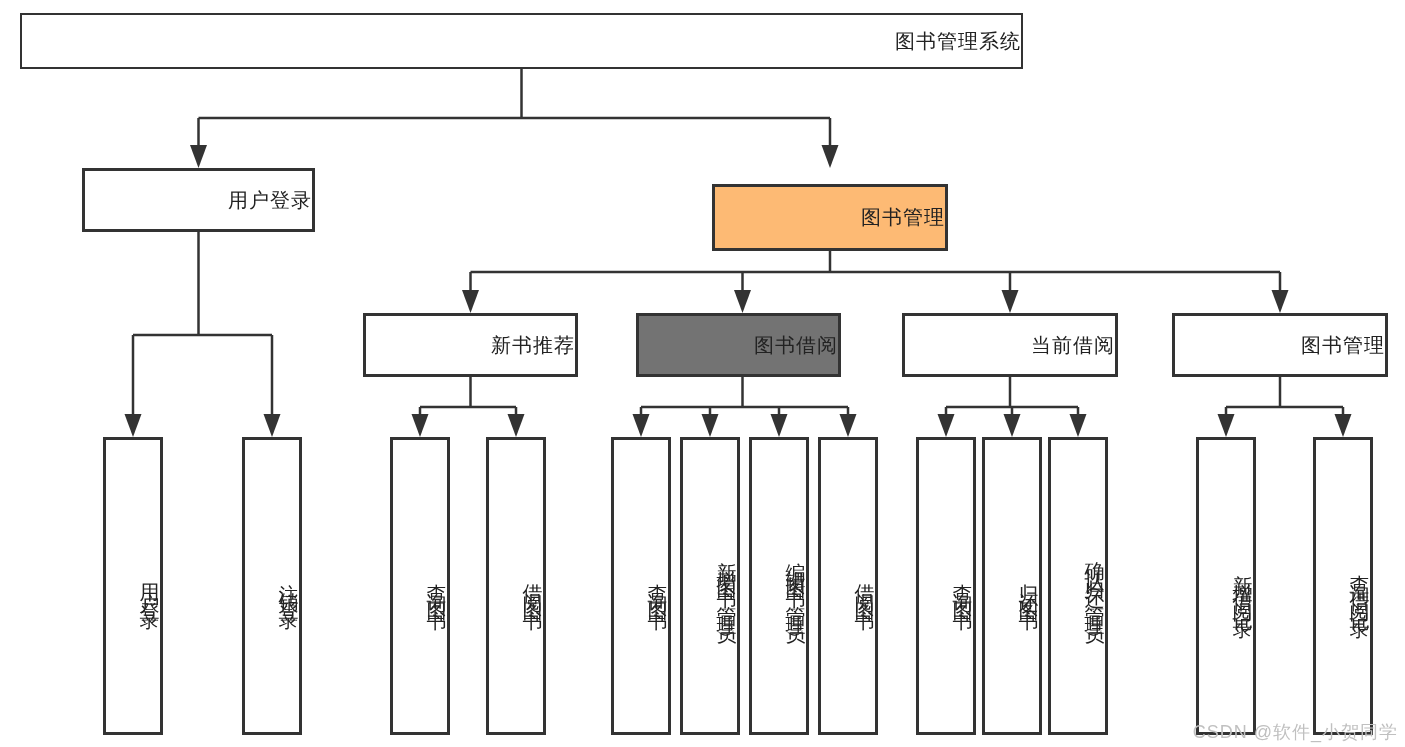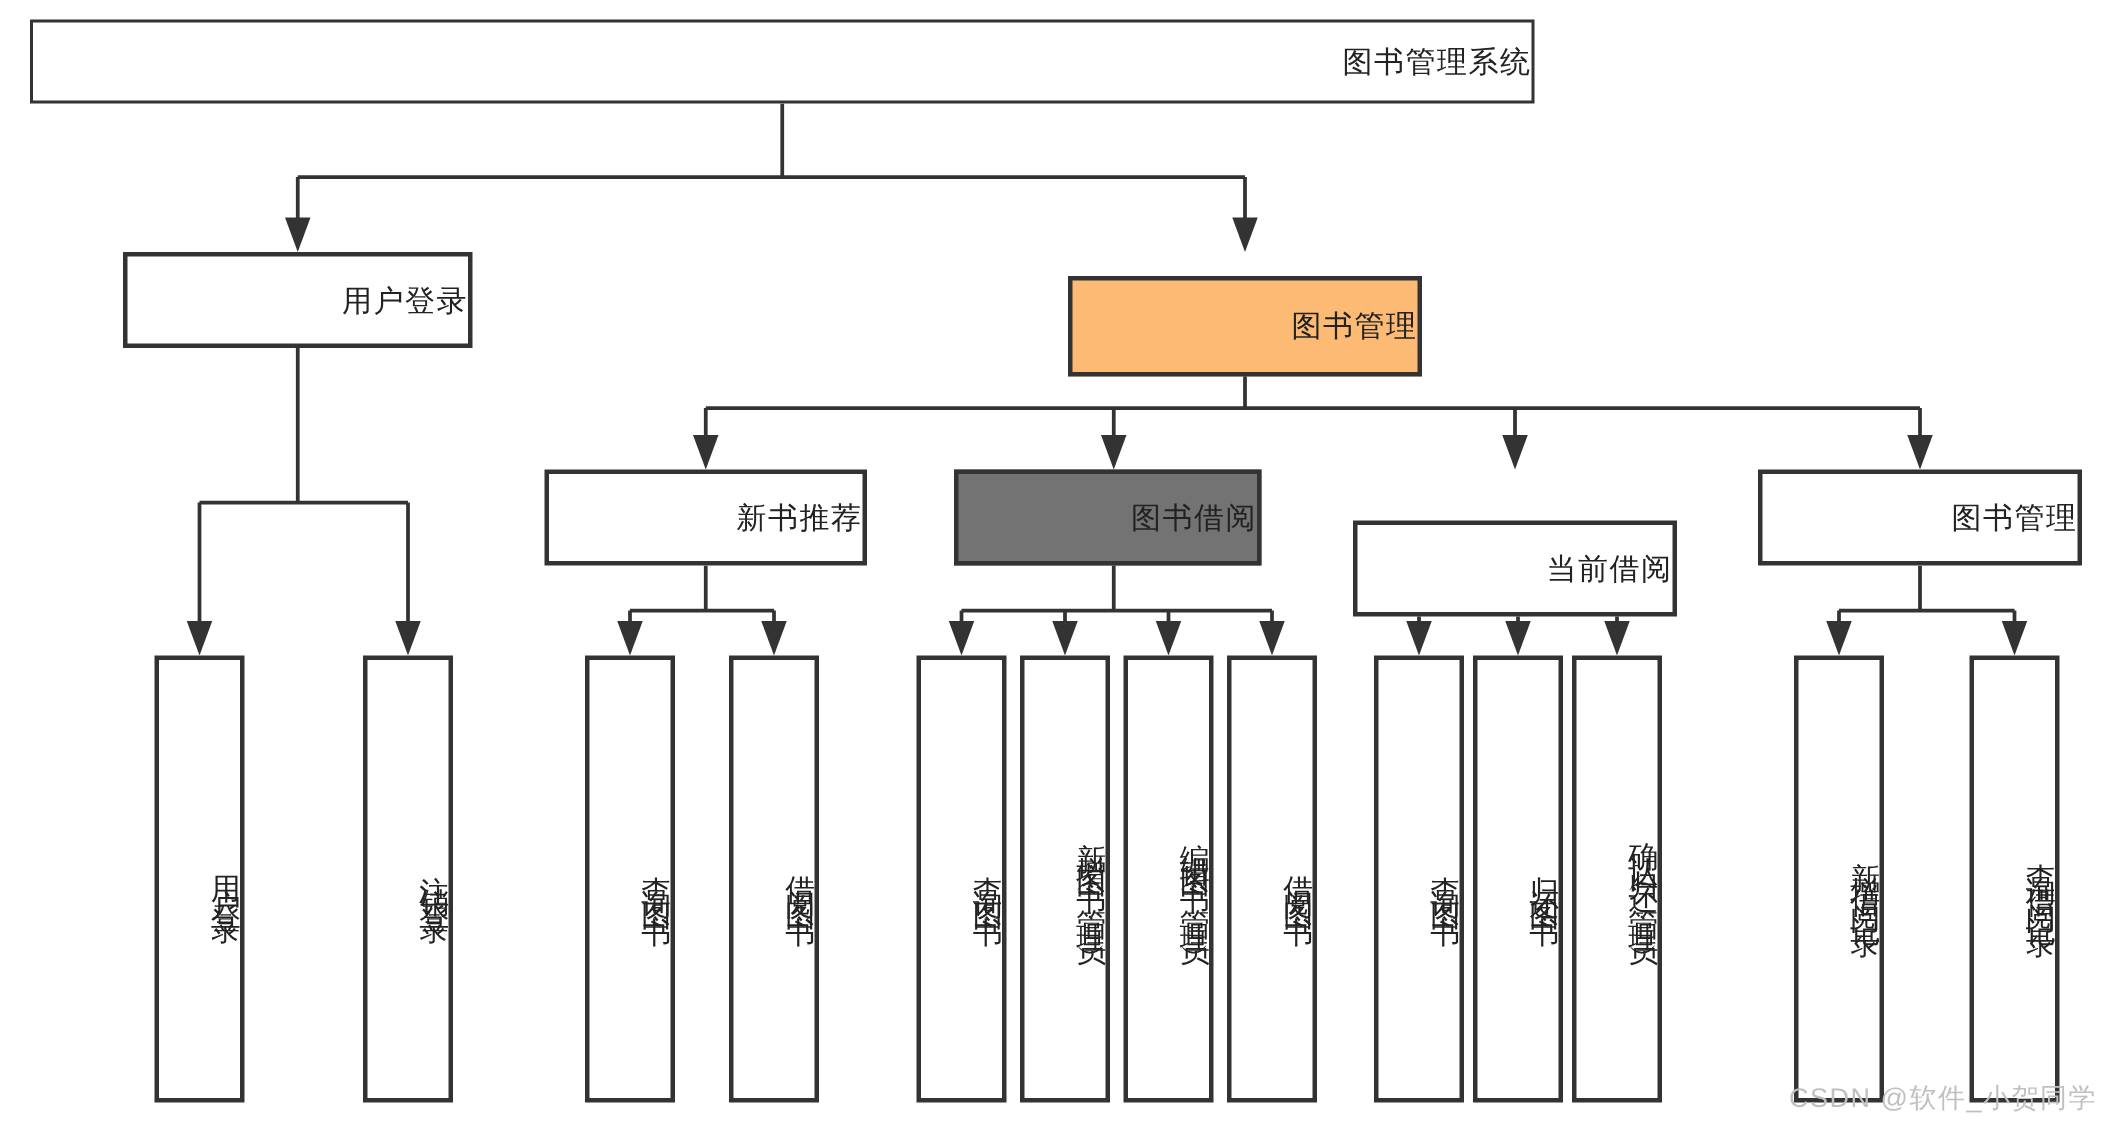--- a/index.html
+++ b/index.html
@@ -87,21 +87,21 @@
       </div>
       <div class="node" style="left: 712px; top: 168px; width: 236px; height: 67px; border-width: 3px; background: #fdba74; margin-top: 16px;">
         <span class="lbl" style="color: rgb(34, 34, 34);">图书管理</span>
       </div>
       <div class="node" style="left: 363px; top: 313px; width: 215px; height: 64px; border-width: 3px; background: rgb(255, 255, 255);">
         <span class="lbl" style="color: rgb(34, 34, 34);">新书推荐</span>
       </div>
       <div class="node" style="left: 636px; top: 313px; width: 205px; height: 64px; border-width: 3px; background: #737373;">
         <span class="lbl" style="color: rgb(34, 34, 34);">图书借阅</span>
       </div>
-      <div class="node" style="left: 902px; top: 313px; width: 216px; height: 64px; border-width: 3px; background: rgb(255, 255, 255); margin-top: 34px;">
+      <div class="node" style="left: 902px; top: 313px; width: 216px; height: 64px; border-width: 3px; background: rgb(255, 255, 255);">
         <span class="lbl" style="color: rgb(34, 34, 34);">当前借阅</span>
       </div>
       <div class="node" style="left: 1172px; top: 313px; width: 216px; height: 64px; border-width: 3px; background: rgb(255, 255, 255);">
         <span class="lbl" style="color: rgb(34, 34, 34);">图书管理</span>
       </div>
       <div class="node v" style="left: 103px; top: 437px; width: 60px; height: 298px; border-width: 3px; background: rgb(255, 255, 255);">
         <span class="lbl" style="color: rgb(34, 34, 34);">用户登录</span>
       </div>
       <div class="node v" style="left: 242px; top: 437px; width: 60px; height: 298px; border-width: 3px; background: rgb(255, 255, 255);">
         <span class="lbl" style="color: rgb(34, 34, 34);">注销登录</span>

